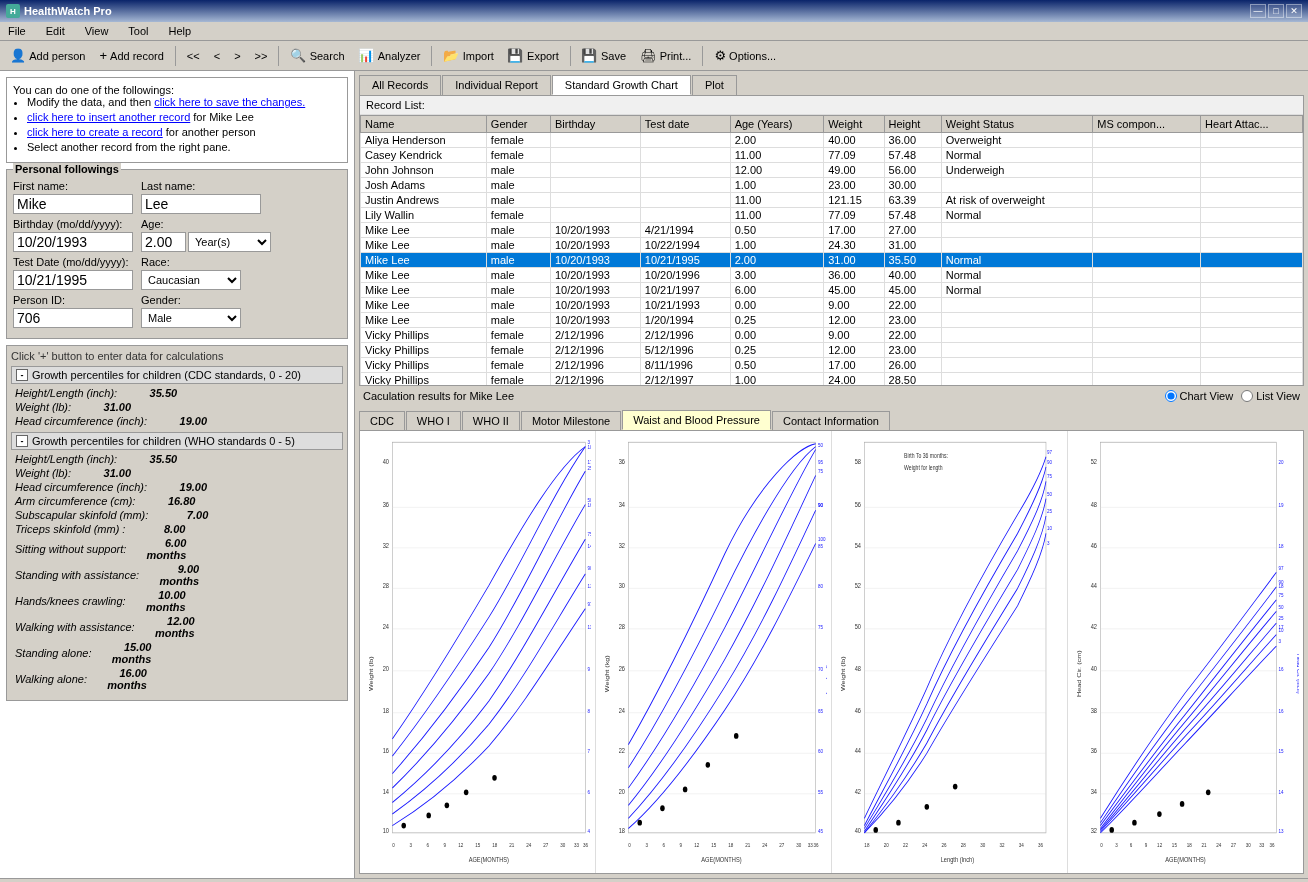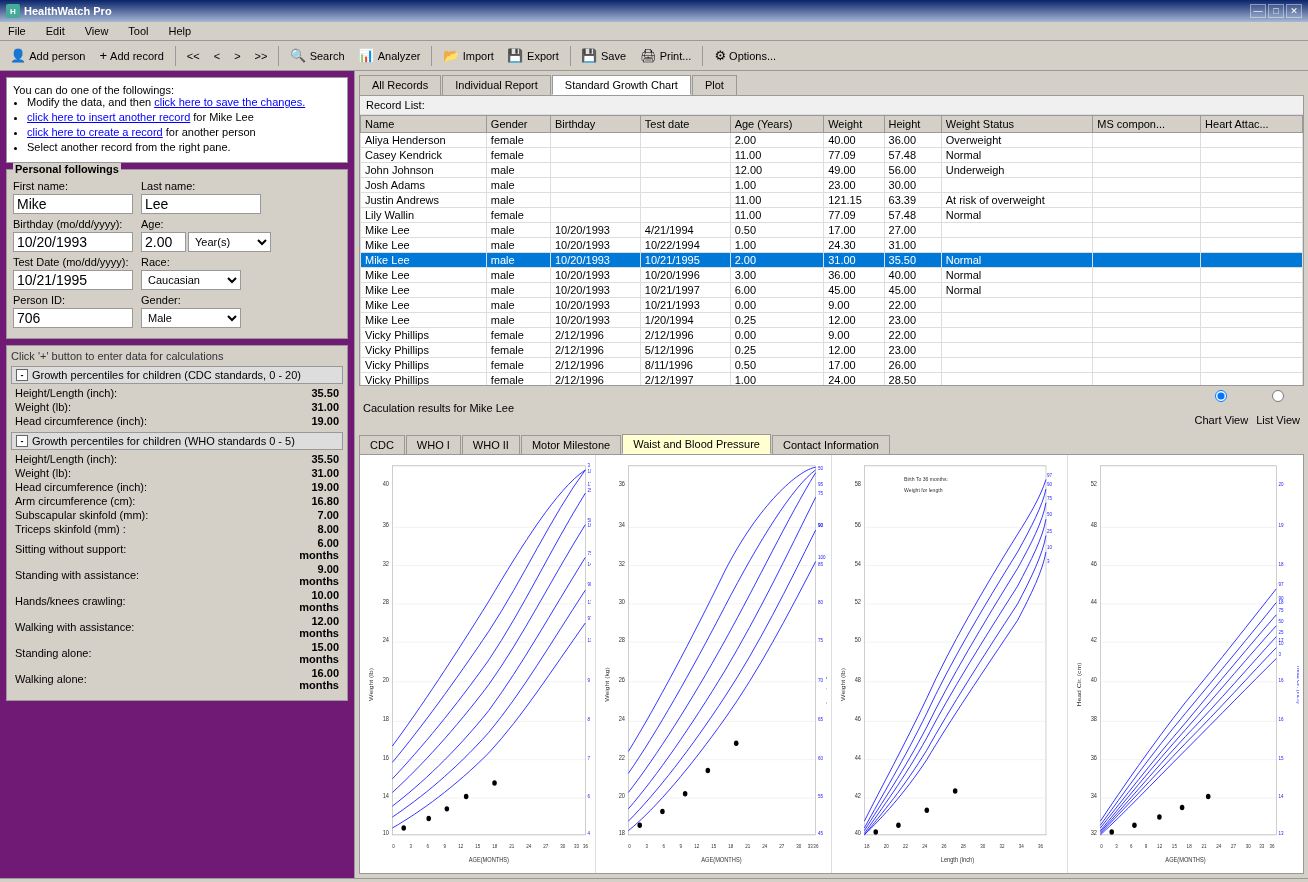--- a/index.html
+++ b/index.html
@@ -19,40 +19,40 @@
     
     .toolbar { background: #d4d0c8; padding: 2px 4px; display: flex; align-items: center; gap: 2px; border-bottom: 1px solid #999; min-height: 30px; flex-wrap: wrap; }
     .tool-btn { display: flex; align-items: center; gap: 3px; padding: 2px 5px; background: #d4d0c8; border: 1px solid transparent; cursor: pointer; font-size: 11px; white-space: nowrap; }
     .tool-icon { font-size: 13px; }
     .tool-sep { width: 1px; height: 20px; background: #999; margin: 0 3px; }
     
     
     .main-layout { display: flex; height: calc(100vh - 75px); }
     
     
-    .left-panel { width: 355px; min-width: 355px; background: #701a75; border-right: 1px solid #999; overflow-y: auto; padding: 6px; }
+    .left-panel { width: 355px; min-width: 355px; background: #ffffff; border-right: 1px solid #999; overflow-y: auto; padding: 6px; }
     .info-box { background: white; border: 1px solid #999; padding: 6px; margin-bottom: 6px; font-size: 11px; }
     .info-box ul { margin-left: 14px; }
     .info-box li { margin-bottom: 3px; }
     .info-link { color: blue; text-decoration: underline; cursor: pointer; }
     .form-section { border: 1px solid #999; background: #d4d0c8; padding: 6px; margin-bottom: 6px; position: relative; }
     .form-section-title { position: absolute; top: -7px; left: 6px; background: #d4d0c8; padding: 0 2px; font-size: 11px; font-weight: bold; }
     .form-row { display: flex; gap: 8px; margin-bottom: 4px; align-items: flex-start; }
     .form-group { display: flex; flex-direction: column; }
     .form-label { font-size: 11px; margin-bottom: 2px; }
     .form-input { border: 1px solid #999; padding: 2px 3px; font-size: 14px; background: white; height: 20px; }
     .form-input-wide { width: 120px; }
     .select-input { border: 1px solid #999; background: white; font-size: 11px; height: 20px; padding: 0 2px; }
     
     .calc-section { border: 1px solid #999; background: #d4d0c8; padding: 4px; }
     .calc-header { font-size: 11px; margin-bottom: 4px; color: #333; }
     .calc-group { margin-bottom: 4px; }
     .calc-group-header { display: flex; align-items: center; gap: 4px; background: #ddd; padding: 2px 4px; cursor: pointer; border: 1px solid #999; margin-bottom: 2px; }
     .calc-toggle { width: 12px; height: 12px; border: 1px solid #666; background: white; display: flex; align-items: center; justify-content: center; font-size: 9px; font-weight: bold; }
-    .calc-row { display: flex; justify-content: space-between; align-items: center; padding: 1px 4px; }
+    .calc-row { display: flex; align-items: center; padding: 1px 4px; font-style: italic; }
     .calc-label { font-size: 11px; }
     .calc-value { font-size: 11px; font-weight: bold; text-align: right; width: 60px; }
     
     
     .right-panel { flex: 1; display: flex; flex-direction: column; overflow: hidden; }
     
     
     .tab-bar { display: flex; background: #d4d0c8; padding: 4px 4px 0 4px; gap: 1px; }
     .tab { padding: 3px 12px; border: 1px solid #999; border-bottom: none; cursor: pointer; font-size: 11px; background: #d4d0c8; }
     .tab.active { background: white; border-bottom: 1px solid white; z-index: 1; }
@@ -62,21 +62,21 @@
     .record-header { padding: 3px 6px; font-size: 11px; background: #f0f0f0; border-bottom: 1px solid #ddd; }
     .record-table-container { max-height: 270px; overflow-y: auto; }
     .record-table { width: 100%; border-collapse: collapse; font-size: 11px; }
     .record-table th { background: #d4d0c8; border: 1px solid #999; padding: 2px 4px; text-align: left; font-weight: normal; position: sticky; top: 0; white-space: nowrap; }
     .record-table td { border: 1px solid #ddd; padding: 1px 4px; white-space: nowrap; }
     .record-table tr.selected td { background: #0078d7; color: white; }
     
     
     .calc-results { background: #d4d0c8; padding: 4px 8px; font-size: 11px; display: flex; justify-content: space-between; align-items: center; }
     .chart-view-options { display: flex; align-items: center; gap: 8px; font-size: 11px; }
-    .radio-option { display: flex; align-items: center; gap: 12px; cursor: pointer; flex-direction: column; }
+    .radio-option { display: flex; align-items: center; gap: 3px; cursor: pointer; }
     
     
     .bottom-tab-bar { display: flex; background: #d4d0c8; padding: 4px 4px 0 4px; gap: 1px; align-items: flex-end; }
     .bottom-tab { padding: 3px 10px; border: 1px solid #999; border-bottom: none; cursor: pointer; font-size: 11px; background: #d4d0c8; }
     .bottom-tab.active { background: #ffffd0; border-bottom: 1px solid #ffffd0; }
     
     
     .charts-area { flex: 1; background: white; border: 1px solid #999; margin: 0 4px 4px 4px; overflow: hidden; position: relative; }
     .charts-grid { display: flex; height: 100%; }
     .chart-panel { flex: 1; border-right: 1px solid #ddd; padding: 4px; position: relative; overflow: hidden; }

